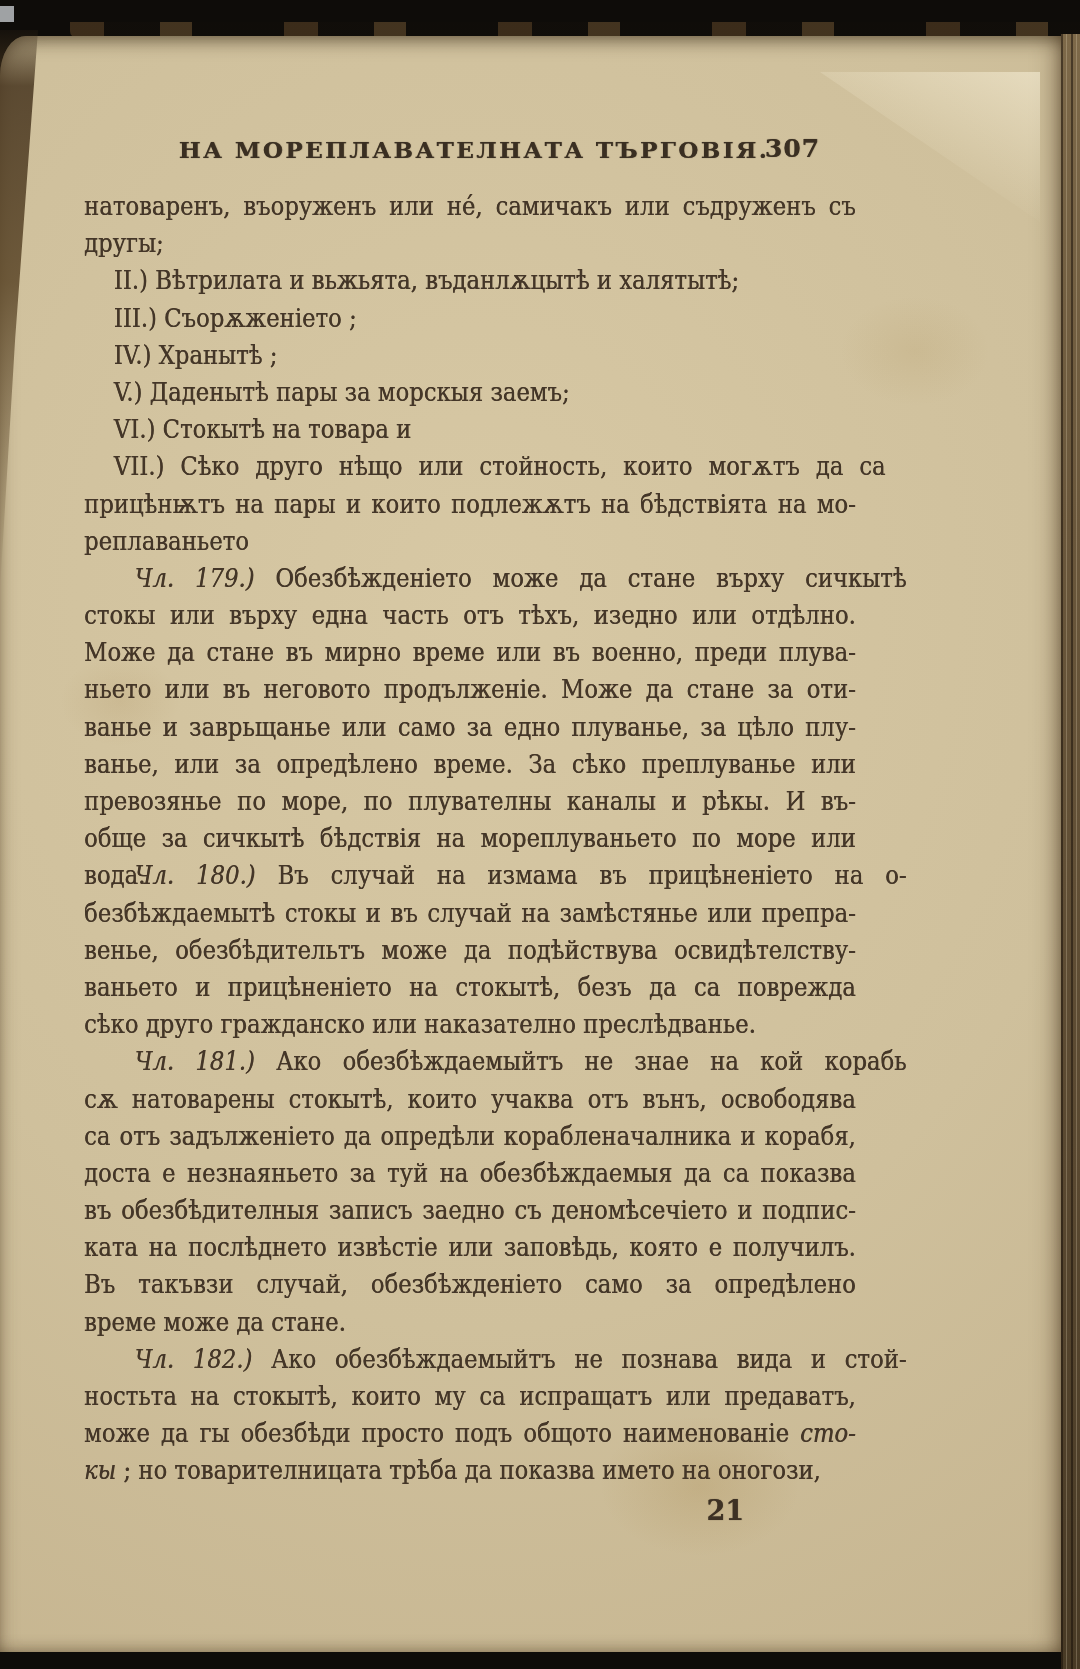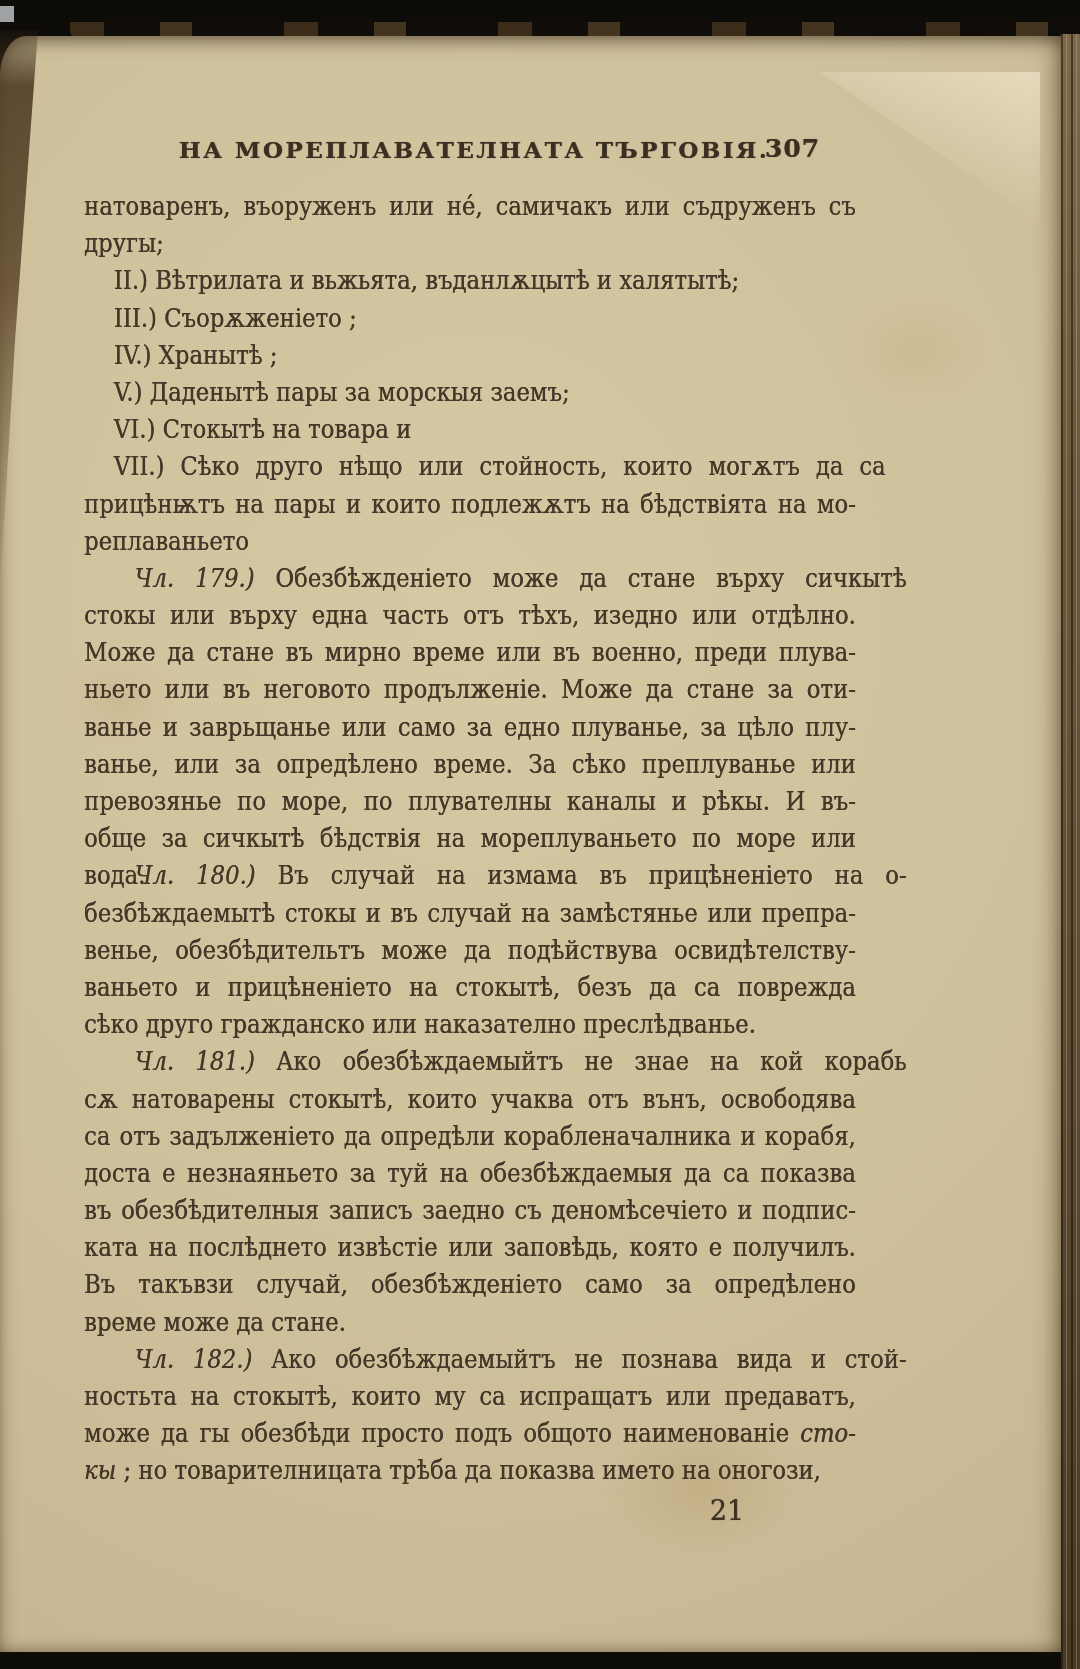--- a/index.html
+++ b/index.html
@@ -72,21 +72,21 @@
     width:882px;transform:scaleX(0.875);transform-origin:0 0;
     text-shadow:.4px .4px .7px rgba(58,44,28,.85);
     white-space:normal;
   }
   .line.just{text-align:justify;text-align-last:justify;}
   .line.ind1{padding-left:34px;}
   .line.ind2{padding-left:58px;}
   .it{font-style:italic;}
   .sig{
     text-align:right;padding-right:112px;margin-top:5px;
-    font-size:27px;font-weight:normal;color:#3d3124;
+    font-size:27px;font-weight:bold;color:#3d3124;
     text-shadow:.4px .4px .8px rgba(50,38,24,.85);
   }
 </style>
 </head>
 <body>
 
 <div class="scanner-notch"></div>
 <div class="debris"></div>
 
 <div class="page">

